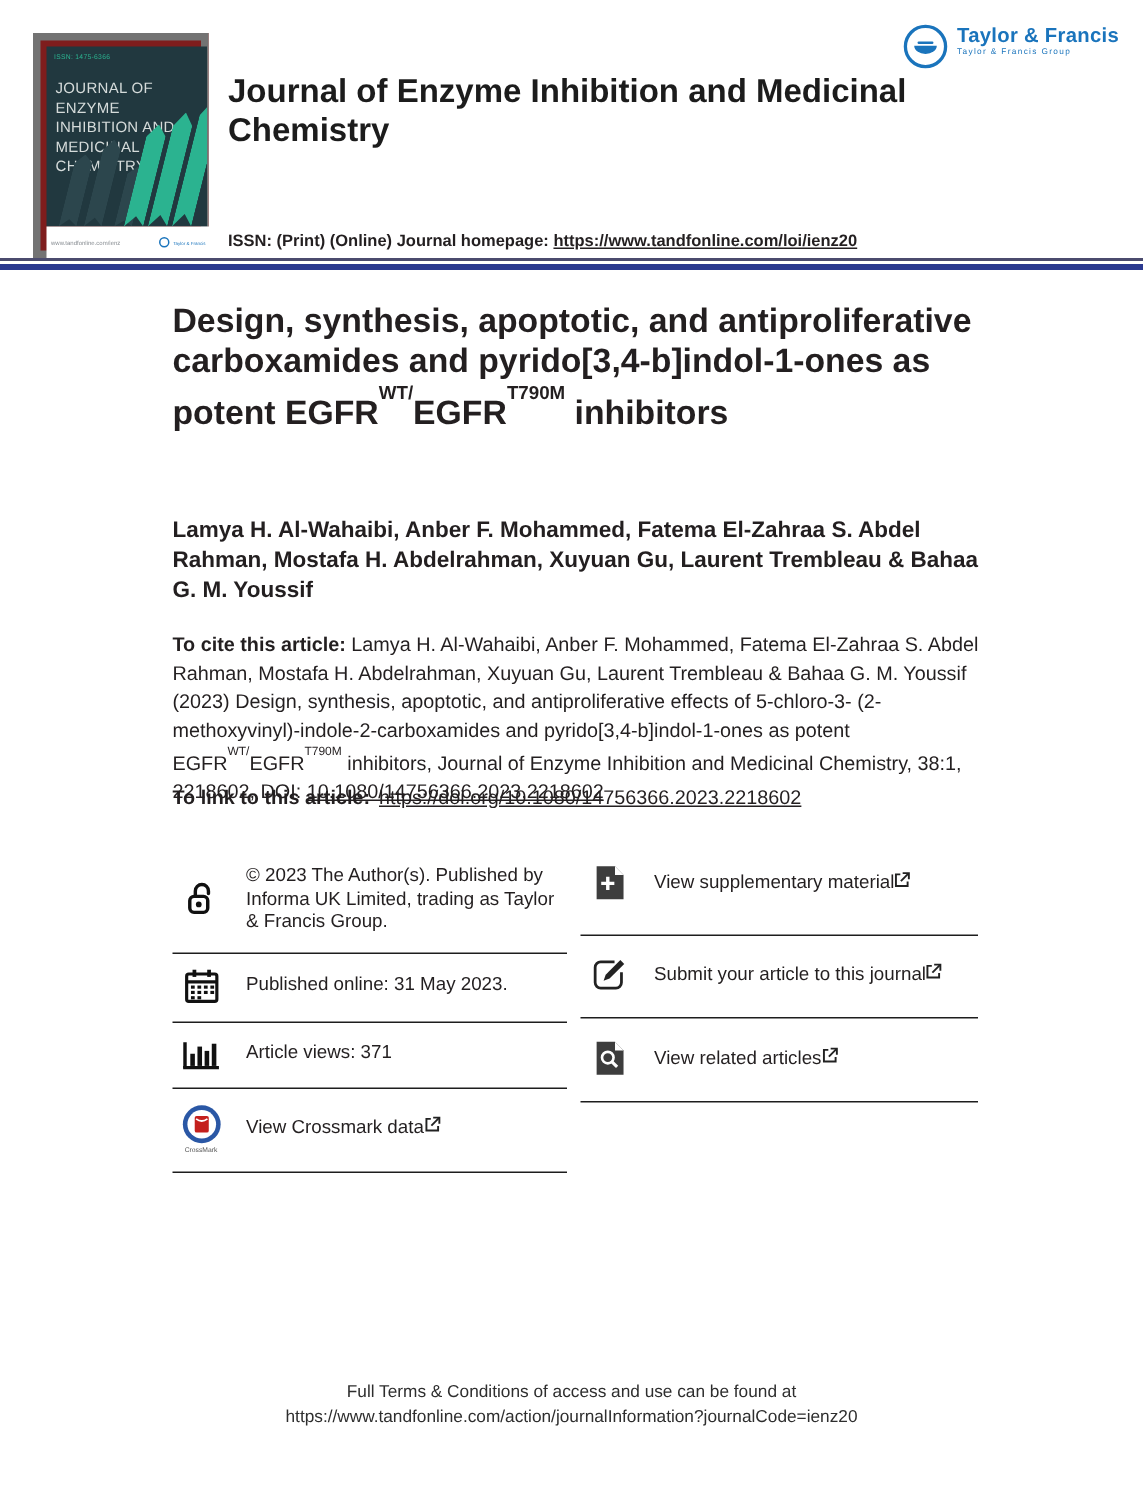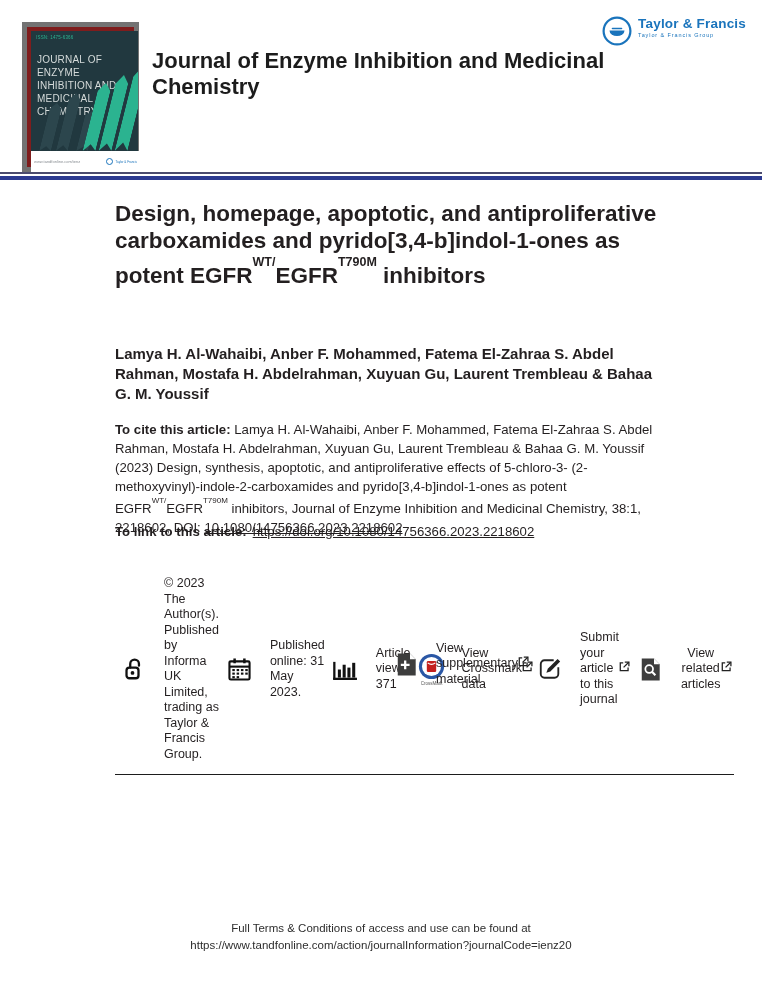--- a/index.html
+++ b/index.html
@@ -53,21 +53,21 @@
     font-size:13.2px; line-height:19px; color:#231f20; }
   .cite b { font-weight:700; }
   .cite sup { font-size:8px; position:relative; top:-5px; }
   .cite a { color:#231f20; }
   .link-line { position:absolute; left:115px; top:524px; font-size:13.2px; color:#231f20; }
   .link-line b { font-weight:700; }
   .link-line a { color:#231f20; margin-left:6px; }
 
   
   .grid { position:absolute; left:115px; top:566px; width:537px; display:flex; gap:9px; }
-  .col { display:flex; flex-direction:row; }
+  .col { display:flex; flex-direction:column; }
   .col.left { width:263px; }
   .col.right { width:265px; }
   .row { display:flex; align-items:center; gap:13px; border-bottom:1.5px solid #1d1d1d;
     padding:10px 2px 12px 2px; }
   .row .icon-box { width:34px; flex:0 0 34px; display:flex; flex-direction:column;
     align-items:center; justify-content:center; }
   .row .txt { font-size:12.5px; line-height:15.5px; color:#231f20; }
   .row.link-row .txt { display:flex; align-items:center; gap:0; }
   .cm-caption { font-size:4.5px; color:#555; margin-top:1px; }
   .ext { display:inline-block; }
@@ -111,28 +111,31 @@
       <path d="M7.5 14.5 a7.5 5.5 0 0 0 15 0 z" fill="#1a74bc"></path>
       <path d="M10.5 12.5 h9" stroke="#1a74bc" stroke-width="1.6" stroke-linecap="round" fill="none"></path>
     </svg>
     <span class="tf-text-col">
       <span class="tf-name">Taylor &amp; Francis</span>
       <span class="tf-group">Taylor &amp; Francis Group</span>
     </span>
   </div>
 
   <h1 class="journal-title">Journal of Enzyme Inhibition and Medicinal Chemistry</h1>
+  <div class="issn-line">
+    <span>ISSN: (Print) (Online) Journal homepage: </span><a href="#">https://www.tandfonline.com/loi/ienz20</a>
+  </div>
   <div class="rule">
     <div class="thin"></div>
       <div class="gap"></div>
       <div class="thick"></div>
   </div>
 
   <div class="article-title">
-    <div>Design, homepage, apoptotic, and antiproliferative</div>
+    <div>Design, synthesis, apoptotic, and antiproliferative</div>
     <div>carboxamides and pyrido[3,4-b]indol-1-ones as</div>
     <div class="last">
       <span>potent EGFR</span><sup class="t">WT/</sup><span>EGFR</span><sup class="t">T790M</sup><span> inhibitors</span>
     </div>
   </div>
 
   <div class="authors">Lamya H. Al-Wahaibi, Anber F. Mohammed, Fatema El-Zahraa S. Abdel Rahman, Mostafa H. Abdelrahman, Xuyuan Gu, Laurent Trembleau &amp; Bahaa G. M. Youssif</div>
 
   <div class="cite">
     <b>To cite this article:</b><span> Lamya H. Al-Wahaibi, Anber F. Mohammed, Fatema El-Zahraa S. Abdel Rahman, Mostafa H. Abdelrahman, Xuyuan Gu, Laurent Trembleau &amp; Bahaa G. M. Youssif (2023) Design, synthesis, apoptotic, and antiproliferative effects of 5-chloro-3- (2-methoxyvinyl)-indole-2-carboxamides and pyrido[3,4-b]indol-1-ones as potent EGFR</span><sup>WT/</sup><span>EGFR</span><sup>T790M</sup><span> inhibitors, Journal of Enzyme Inhibition and Medicinal Chemistry, 38:1, 2218602, DOI: </span><a href="#">10.1080/14756366.2023.2218602</a>

